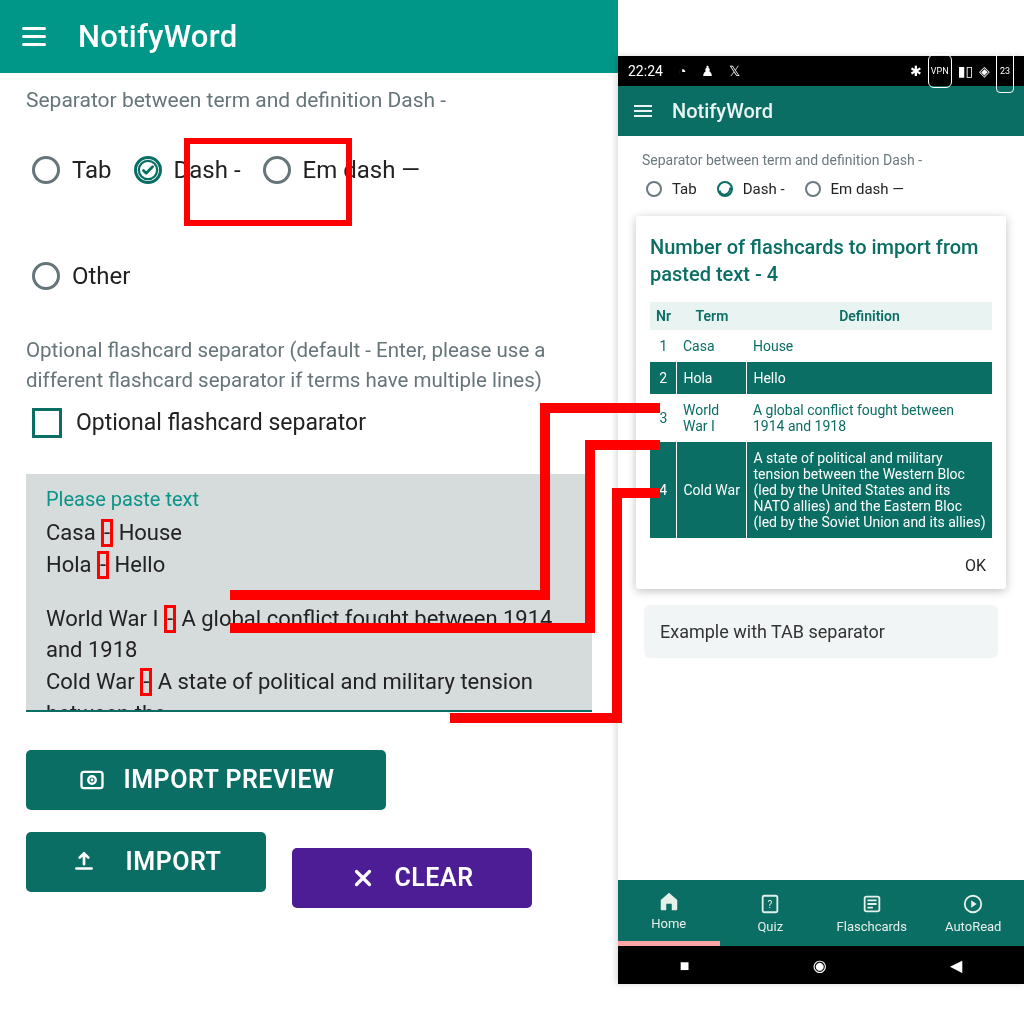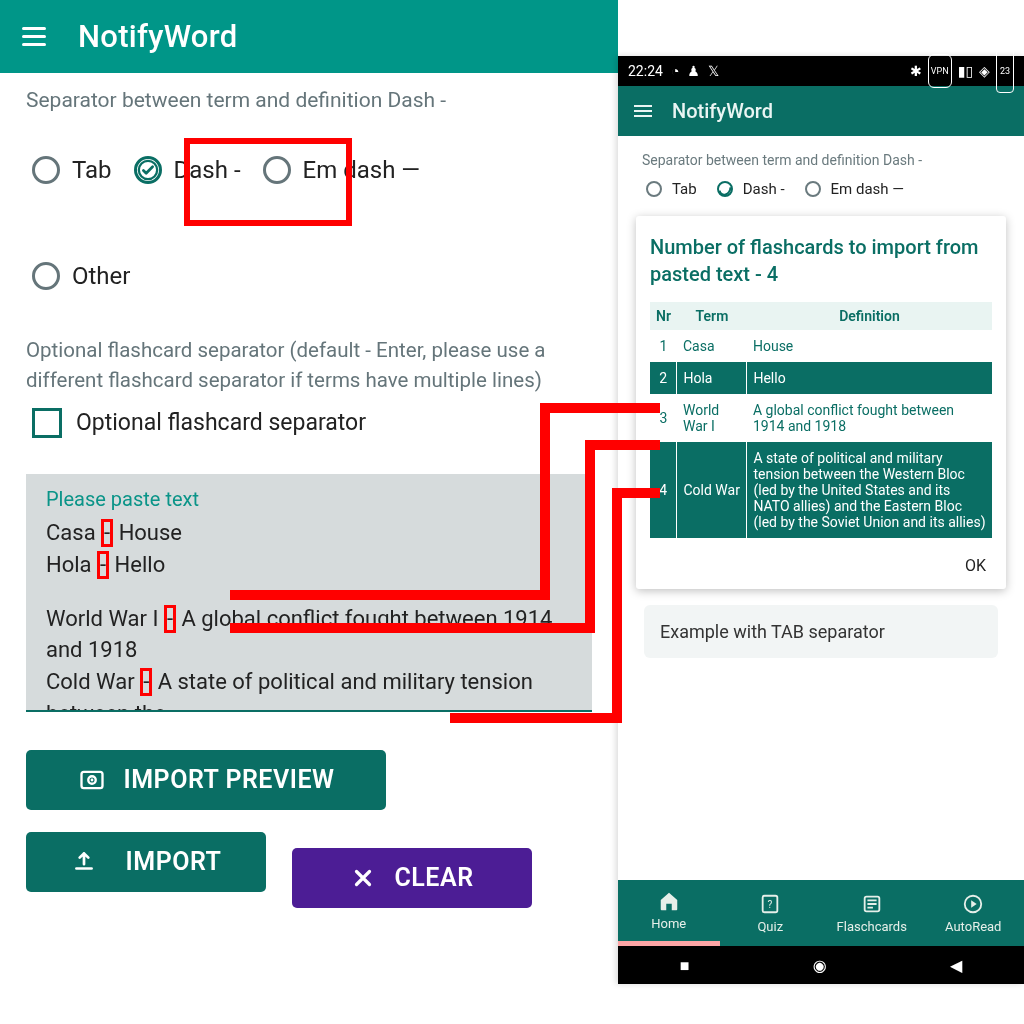--- a/index.html
+++ b/index.html
@@ -72,21 +72,21 @@
   .phone {
     position: absolute; right: 0; top: 56px; width: 406px; height: 928px;
     background: #fff; box-shadow: -2px 0 6px rgba(0,0,0,0.15);
   }
 
   .statusbar {
     background: #000; color: #fff; height: 30px; display: flex;
     align-items: center; justify-content: space-between; padding: 0 10px;
     font-size: 14px;
   }
-  .status-left { display: flex; gap: 8px; align-items: center; }
+  .status-left { display: flex; gap: 15px; align-items: center; }
   .status-right { display: flex; gap: 6px; align-items: center; }
   .status-right .vpn { border: 1px solid #fff; border-radius: 6px; font-size: 9px; padding: 11px 2px; }
   .status-right .batt { border: 1px solid #fff; border-radius: 4px; font-size: 9px; padding: 16px 3px; }
 
   .phone-appbar {
     background: #0a6e64; height: 50px; display: flex; align-items: center; padding: 0 14px;
     color: #eaf5f3;
   }
   .phone-hamburger { display: flex; flex-direction: column; gap: 3px; padding: 2px; }
   .phone-hamburger span { width: 18px; height: 2px; background: #eaf5f3; }

